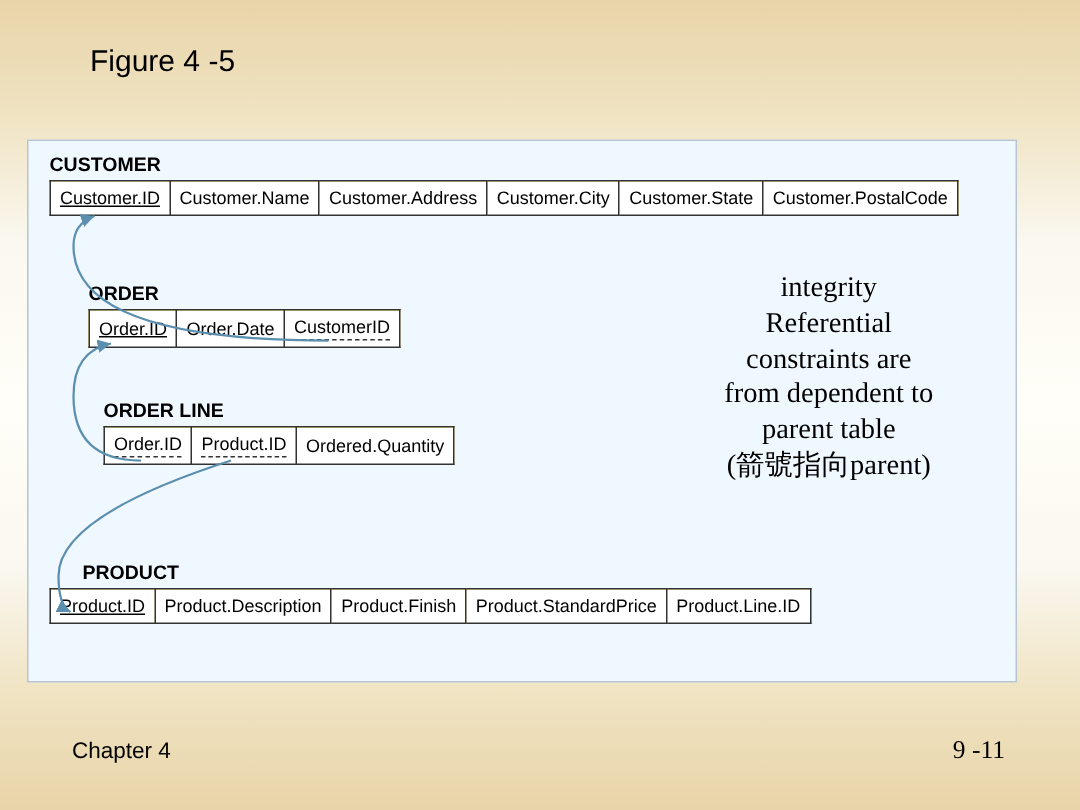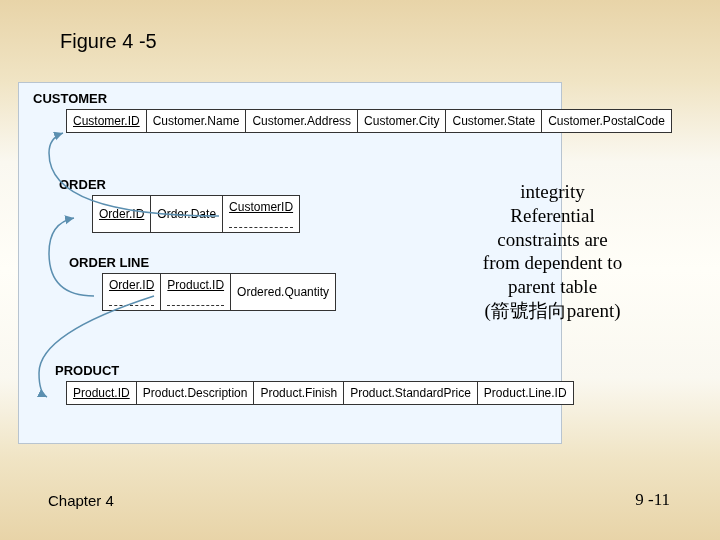--- a/index.html
+++ b/index.html
@@ -16,48 +16,47 @@
     top: 28px;
     left: 60px;
     font-size: 20px;
     line-height: 1.3;
     color: #000;
     font-family: Arial, sans-serif;
   }
   .diagram-area {
     position: absolute;
     left: 18px;
-    top: 82px;
-    width: 544px;
+    top: 93px;
+    width: 660px;
     height: 362px;
     background: #eff7ff;
     border: 1px solid #b8c4d0;
   }
   .tbl-label {
     font-family: Arial, sans-serif;
     font-weight: bold;
     font-size: 13px;
     position: absolute;
   }
   .tbl {
     position: absolute;
     border-collapse: collapse;
     font-family: Arial, sans-serif;
     font-size: 12px;
     background: #fde047;
-    margin-left: 33px;
   }
   .tbl td {
     border: 1px solid #333;
     padding: 4px 6px;
     white-space: nowrap;
     background: #fff;
   }
   .pk { text-decoration: underline; }
-  .dashed-underline { border-bottom: 1.5px dashed #333; display: inline-block; padding-bottom: 13px; text-decoration: underline; }
+  .dashed-underline { border-bottom: 1.5px dashed #333; display: inline-block; padding-bottom: 1px; }
   .callout {
     position: absolute;
     right: 50px;
     top: 180px;
     width: 235px;
     font-size: 19px;
     line-height: 1.25;
     text-align: center;
     font-family: "Times New Roman", serif;
   }

